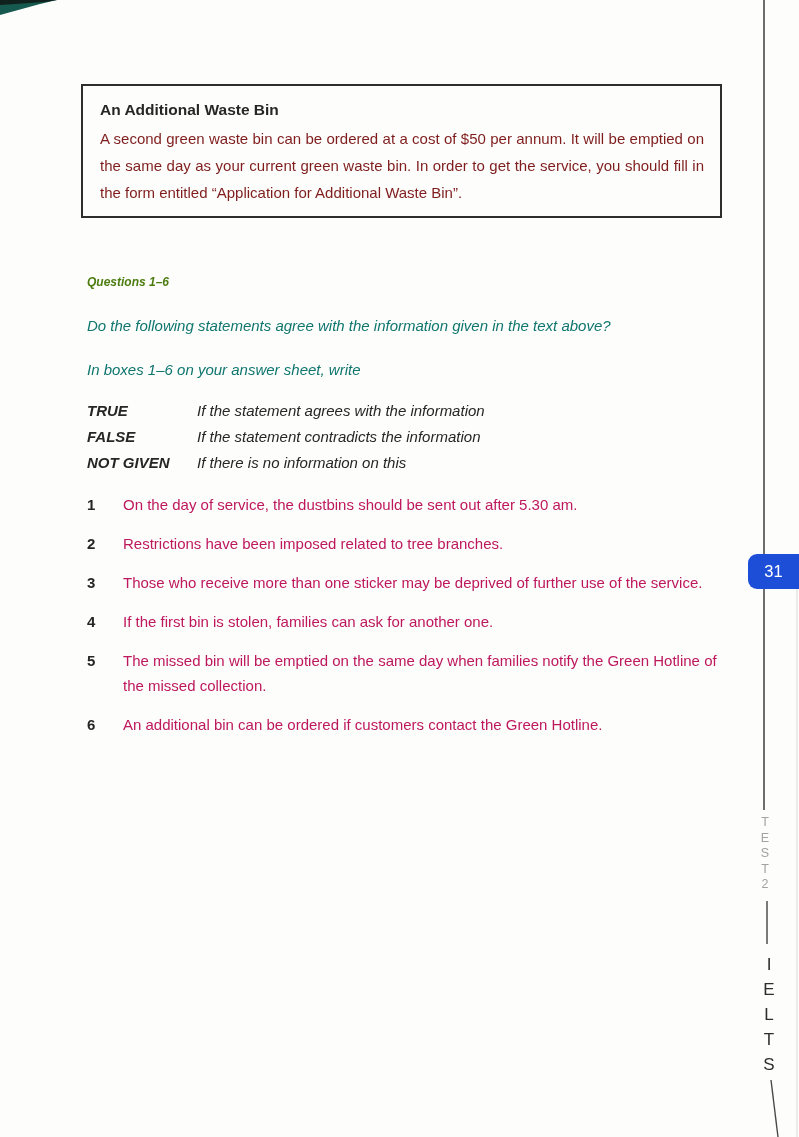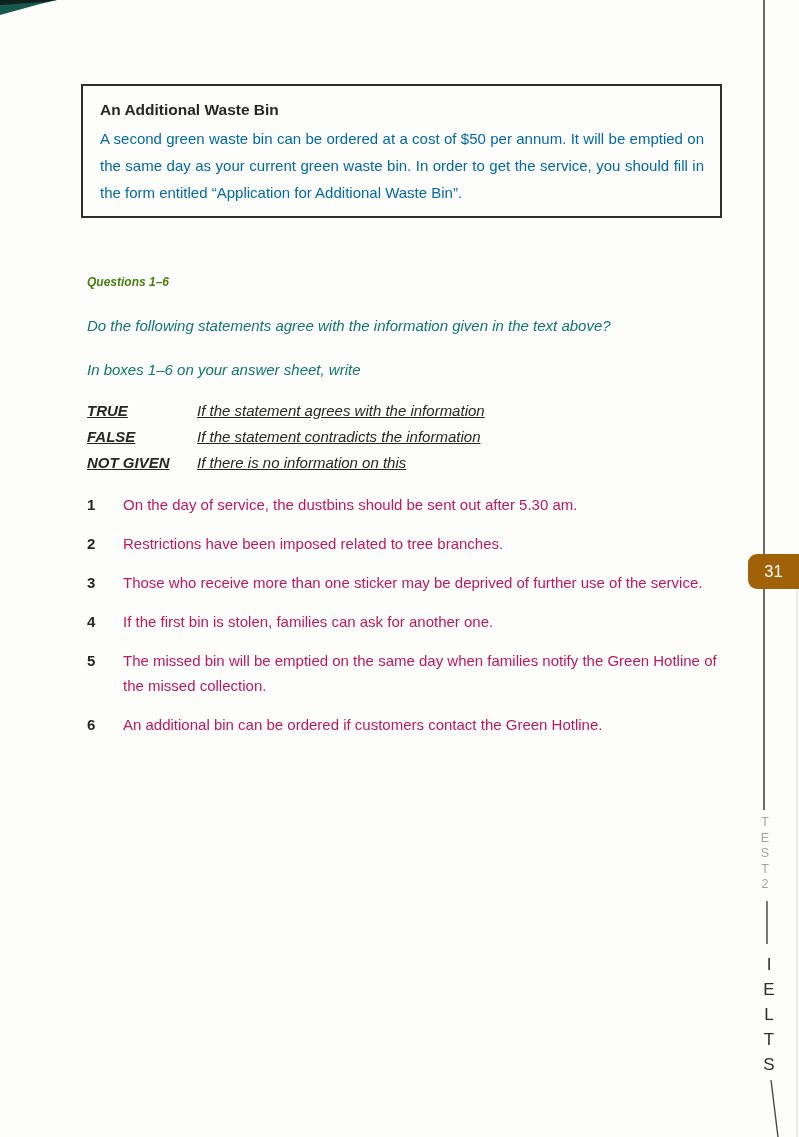--- a/index.html
+++ b/index.html
@@ -16,42 +16,42 @@
   
   .corner-svg { position: absolute; left: 0; top: 0; }
 
   
   .passage-box {
     position: absolute; left: 81px; top: 84px; width: 641px;
     border: 2px solid #2e2e2e; background: #fdfdfc;
     padding: 9px 16px 10px 17px;
   }
   .passage-title { font-size: 15.5px; font-weight: bold; line-height: 18px; margin: 6px 0 6px 0; }
-  .passage-body  { font-size: 15px; line-height: 27px; text-align: justify; margin: 0; color: #0369a1; }
+  .passage-body  { font-size: 15px; line-height: 27px; text-align: justify; margin: 0; color: #7f1d1d; }
 
   
   .content { position: absolute; left: 87px; top: 272px; width: 637px; }
   .q-heading { font-size: 12px; line-height: 20px; font-weight: bold; font-style: italic; margin: 0; color: #4d7c0f; }
   .instruction { font-size: 15px; line-height: 20px; font-style: italic; margin: 24px 0 0 0; color: #0f766e; }
 
-  .options { margin: 18px 0 0 0; text-decoration: underline; }
+  .options { margin: 18px 0 0 0; }
   .option-row { display: flex; line-height: 26px; font-size: 15px; font-style: italic; }
   .option-label { width: 110px; font-weight: bold; flex-shrink: 0; }
   .option-desc { flex: 1; }
 
   .qlist { display: flex; flex-direction: column; gap: 14px; margin: 16px 0 0 0; }
   .q-item { display: flex; font-size: 15px; line-height: 25px; }
   .q-num { width: 36px; font-weight: bold; flex-shrink: 0; }
   .q-text { flex: 1; max-width: 601px; color: #be185d; }
 
   
   .long-rule { position: absolute; left: 763px; top: 0; width: 2px; height: 810px; background: #6e6e6e; z-index: 1; }
   .page-tab {
     position: absolute; top: 554px; right: 0; width: 51px; height: 35px;
-    background: #a16207; border-radius: 9px 0 0 9px;
+    background: #1d4ed8; border-radius: 9px 0 0 9px;
     color: #ffffff; font-size: 16.5px;
     display: flex; align-items: center; justify-content: center;
     z-index: 2;
   }
   .test-label {
     position: absolute; left: 754px; top: 815px; width: 22px;
     display: flex; flex-direction: column; align-items: center;
     font-size: 12.5px; line-height: 15.5px; color: #a2a2a2;
   }
   .short-rule { position: absolute; left: 766px; top: 901px; width: 1.5px; height: 43px; background: #7a7a7a; }

